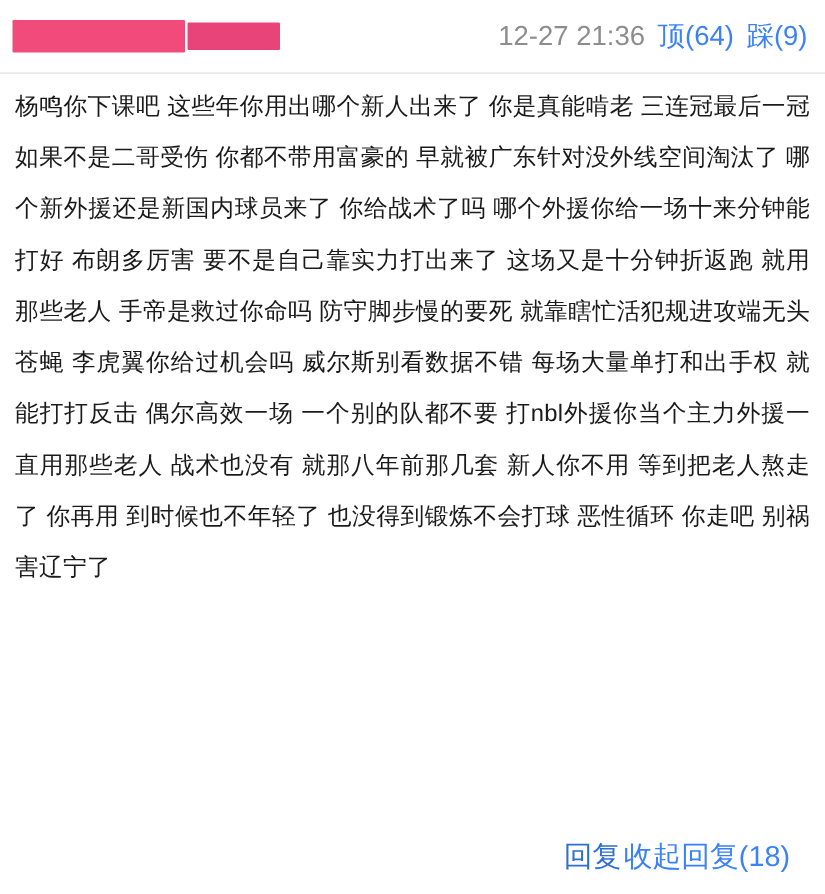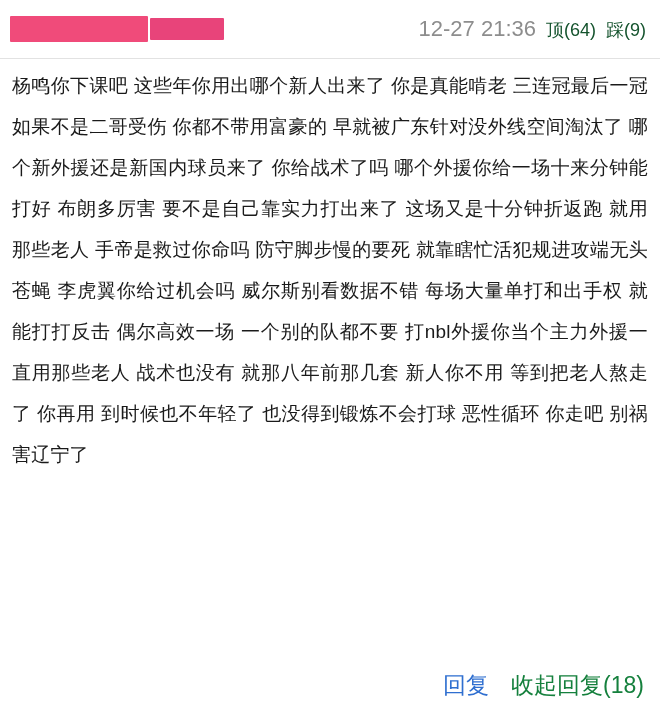--- a/index.html
+++ b/index.html
@@ -58,52 +58,52 @@
     gap: 10px;
     font-size: 22px;
     color: #8d8d8d;
     white-space: nowrap;
   }
   .header-meta .timestamp {
     color: #8d8d8d;
     font-size: 22px;
   }
   .header-meta .vote {
-    color: #14532d;
-    font-size: 18px;
+    color: #3b82f6;
+    font-size: 22px;
   }
   .divider {
     height: 1px;
     background: #e2e2e2;
     margin: 0;
   }
   .comment-body {
     padding: 6px 12px 0 12px;
     font-size: 19px;
     line-height: 41px;
     color: #1a1a1a;
     letter-spacing: 0.2px;
     text-align: justify;
     word-break: break-all;
   }
   .footer-row {
     position: absolute;
-    right: 16px;
+    right: 28px;
     bottom: 14px;
     display: flex;
     align-items: center;
-    gap: 22px;
+    gap: 2px;
     font-size: 23px;
     color: #2f6fd0;
   }
   .footer-row span {
     cursor: pointer;
   }
   .reply-link { color: #2f6fd0; }
-  .collapse-link { color: #15803d; }
+  .collapse-link { color: #3b82f6; }
 </style>
 </head>
 <body>
 
 <div class="comment-card">
 
   <div class="header-row">
     <div class="username-block">
       <span class="username-redact"></span>
       <span class="username-redact second"></span>

